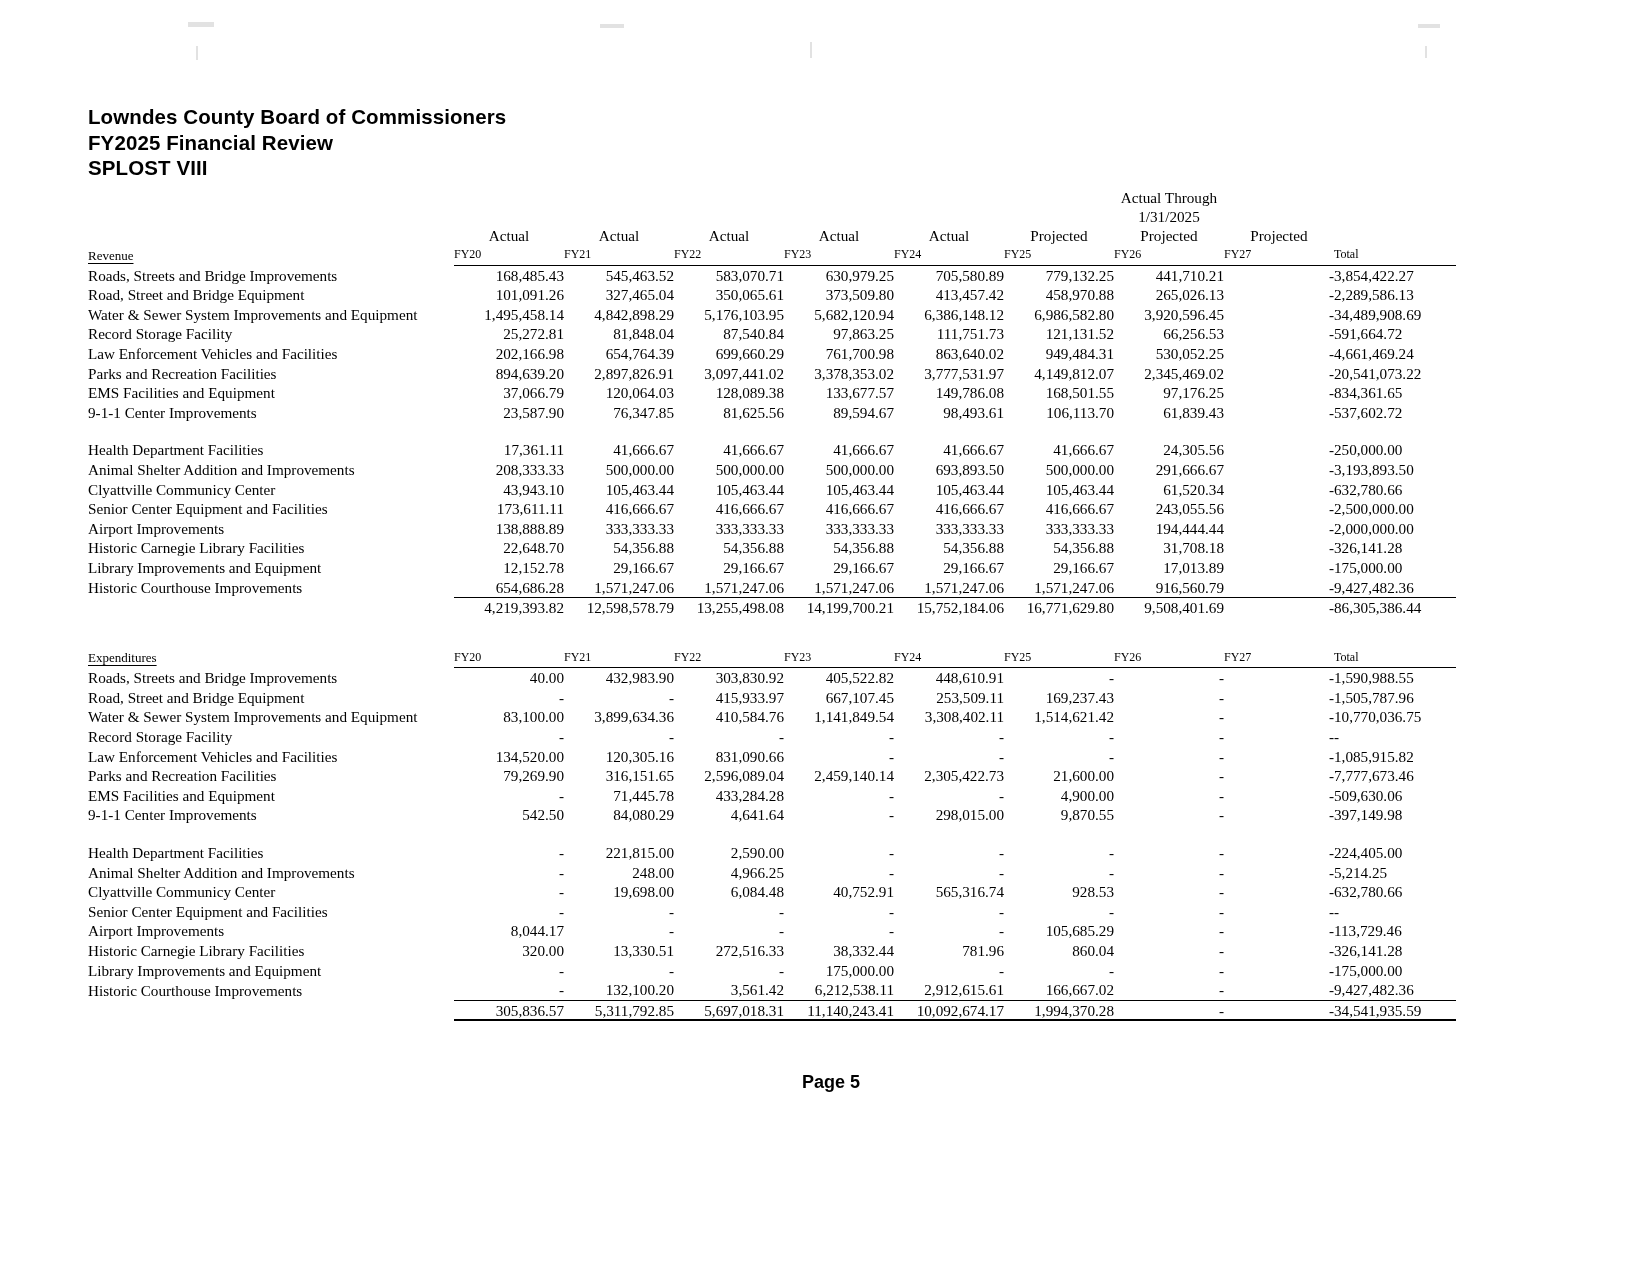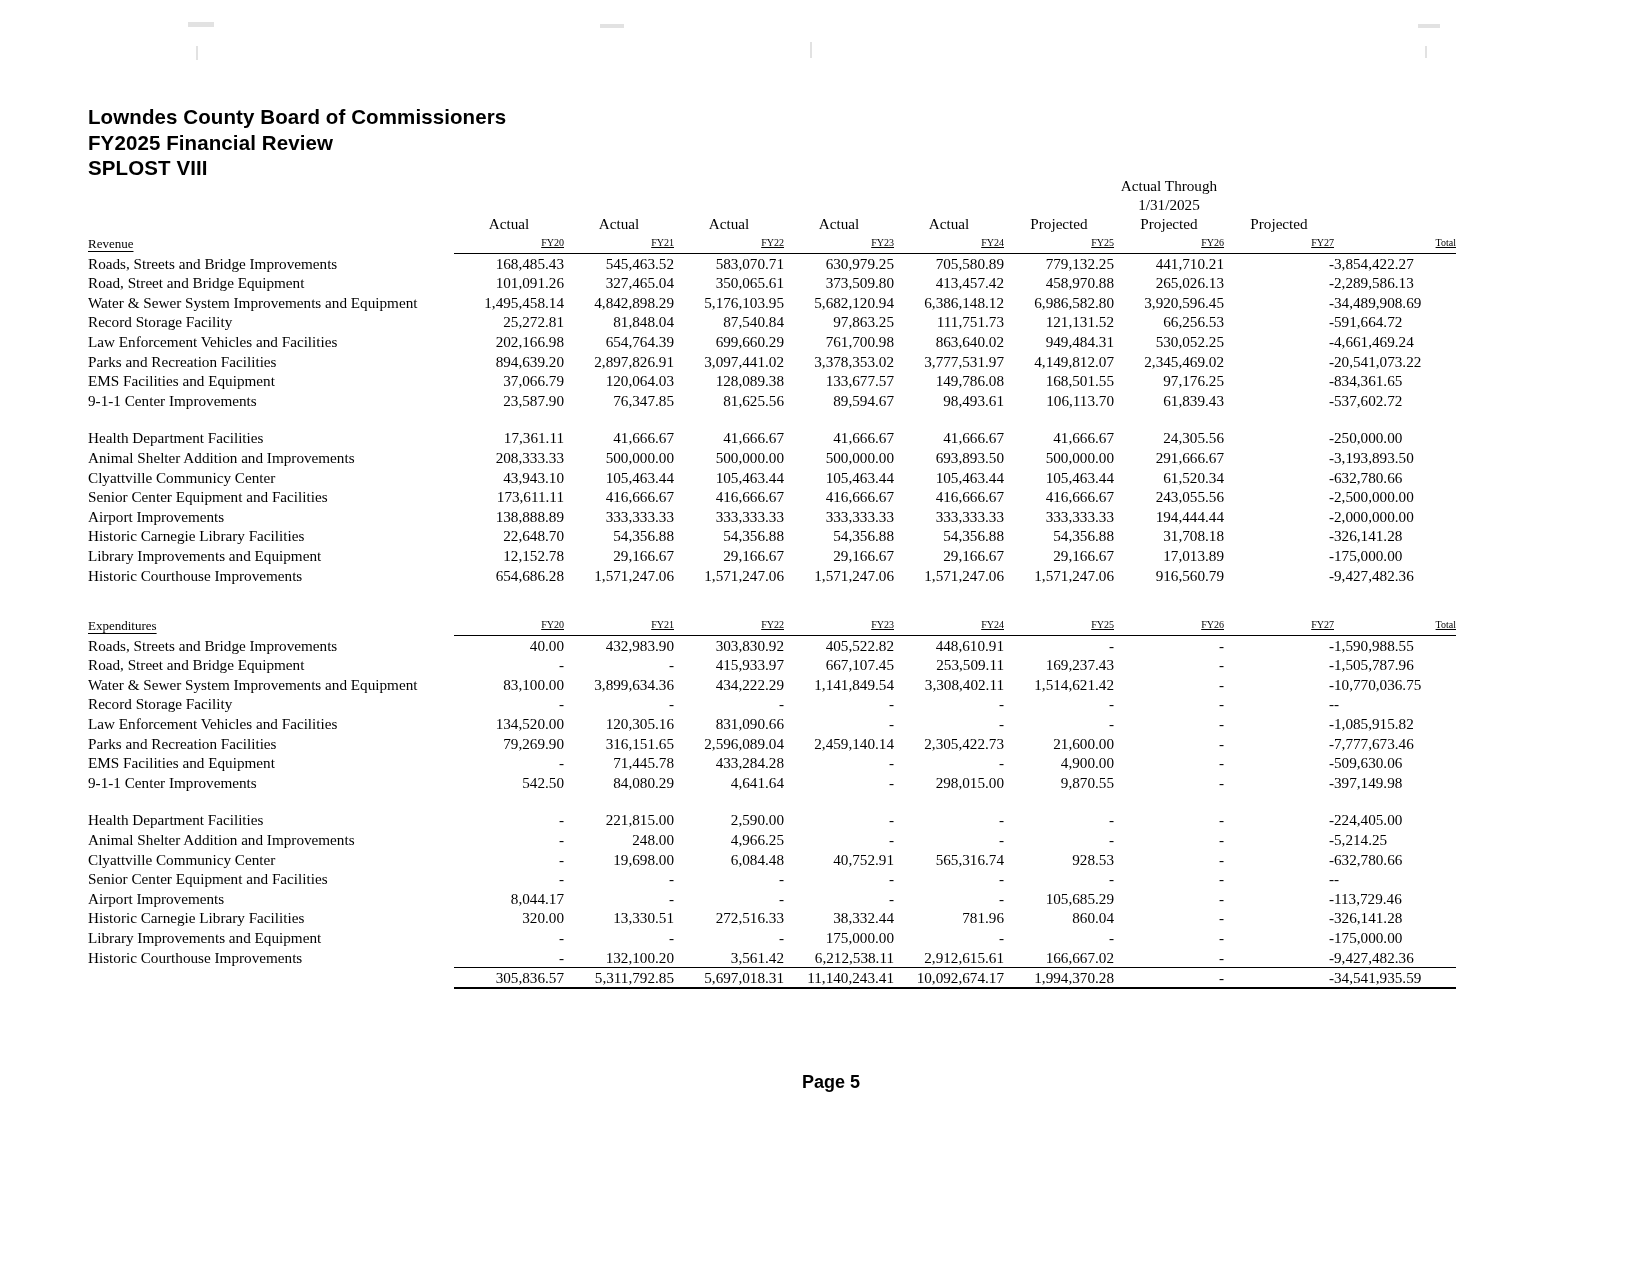--- a/index.html
+++ b/index.html
@@ -39,21 +39,21 @@
     font-weight: bold;
     font-size: 20.5px;
     line-height: 25.5px;
     letter-spacing: 0.1px;
   }
   .doc-header div { white-space: nowrap; }
 
   table.fin {
     position: absolute;
     left: 88px;
-    top: 176px;
+    top: 188px;
     border-collapse: collapse;
     font-size: 15.2px;
     line-height: 19.6px;
     width: 1352px;
     table-layout: fixed;
   }
   table.fin td, table.fin th {
     padding: 0;
     vertical-align: bottom;
     font-weight: normal;
@@ -77,24 +77,23 @@
     padding-right: 2px;
   }
 
   .hdr-top {
     text-align: center;
     font-size: 15.2px;
     line-height: 19px;
     height: 19px;
   }
   .hdr-year {
-    text-align: right;
-    font-size: 10px;
+    text-align: left;
+    font-size: 12px;
     padding-bottom: 2px;
-    text-decoration: underline;
   }
   .hdr-year.ruled {
     border-bottom: 1.1px solid #000;
   }
   .sec-title {
     font-weight: bold;
     text-decoration: underline;
     text-underline-offset: 2.5px;
     font-size: 13px;
   }
@@ -374,20 +373,32 @@
           <td class="num">654,686.28</td>
           <td class="num">1,571,247.06</td>
           <td class="num">1,571,247.06</td>
           <td class="num">1,571,247.06</td>
           <td class="num">1,571,247.06</td>
           <td class="num">1,571,247.06</td>
           <td class="num">916,560.79</td>
           <td class="num">-</td>
           <td class="total">9,427,482.36</td>
         </tr>
+        <tr class="row">
+          <td class="label"></td>
+          <td class="num rule-top">4,219,393.82</td>
+          <td class="num rule-top">12,598,578.79</td>
+          <td class="num rule-top">13,255,498.08</td>
+          <td class="num rule-top">14,199,700.21</td>
+          <td class="num rule-top">15,752,184.06</td>
+          <td class="num rule-top">16,771,629.80</td>
+          <td class="num rule-top">9,508,401.69</td>
+          <td class="num rule-top">-</td>
+          <td class="total rule-top">86,305,386.44</td>
+        </tr>
         <tr>
           <td colspan="10" style="height: 30px;"></td>
         </tr>
         <tr>
           <td class="sec-title label">Expenditures</td>
           <td class="hdr-year ruled">FY20</td>
           <td class="hdr-year ruled">FY21</td>
           <td class="hdr-year ruled">FY22</td>
           <td class="hdr-year ruled">FY23</td>
           <td class="hdr-year ruled">FY24</td>
@@ -417,21 +428,21 @@
           <td class="num">253,509.11</td>
           <td class="num">169,237.43</td>
           <td class="num">-</td>
           <td class="num">-</td>
           <td class="total">1,505,787.96</td>
         </tr>
         <tr class="row">
           <td class="label">Water &amp; Sewer System Improvements and Equipment</td>
           <td class="num">83,100.00</td>
           <td class="num">3,899,634.36</td>
-          <td class="num">434,222.29</td>
+          <td class="num">410,584.76</td>
           <td class="num">1,141,849.54</td>
           <td class="num">3,308,402.11</td>
           <td class="num">1,514,621.42</td>
           <td class="num">-</td>
           <td class="num">-</td>
           <td class="total">10,770,036.75</td>
         </tr>
         <tr class="row">
           <td class="label">Record Storage Facility</td>
           <td class="num">-</td>

